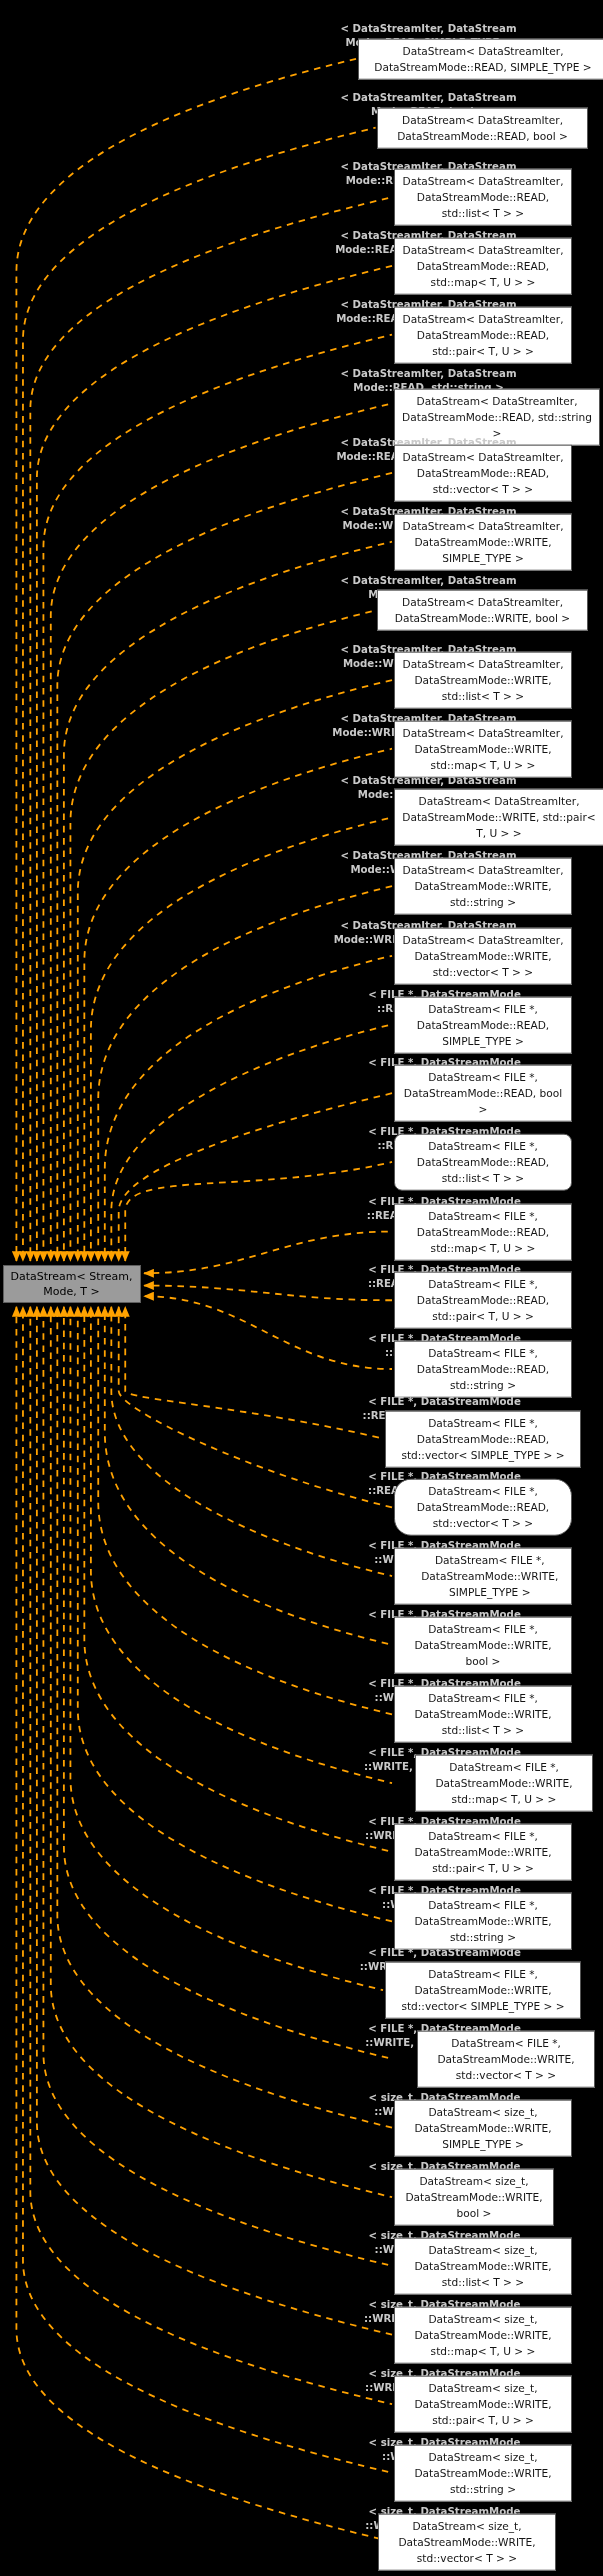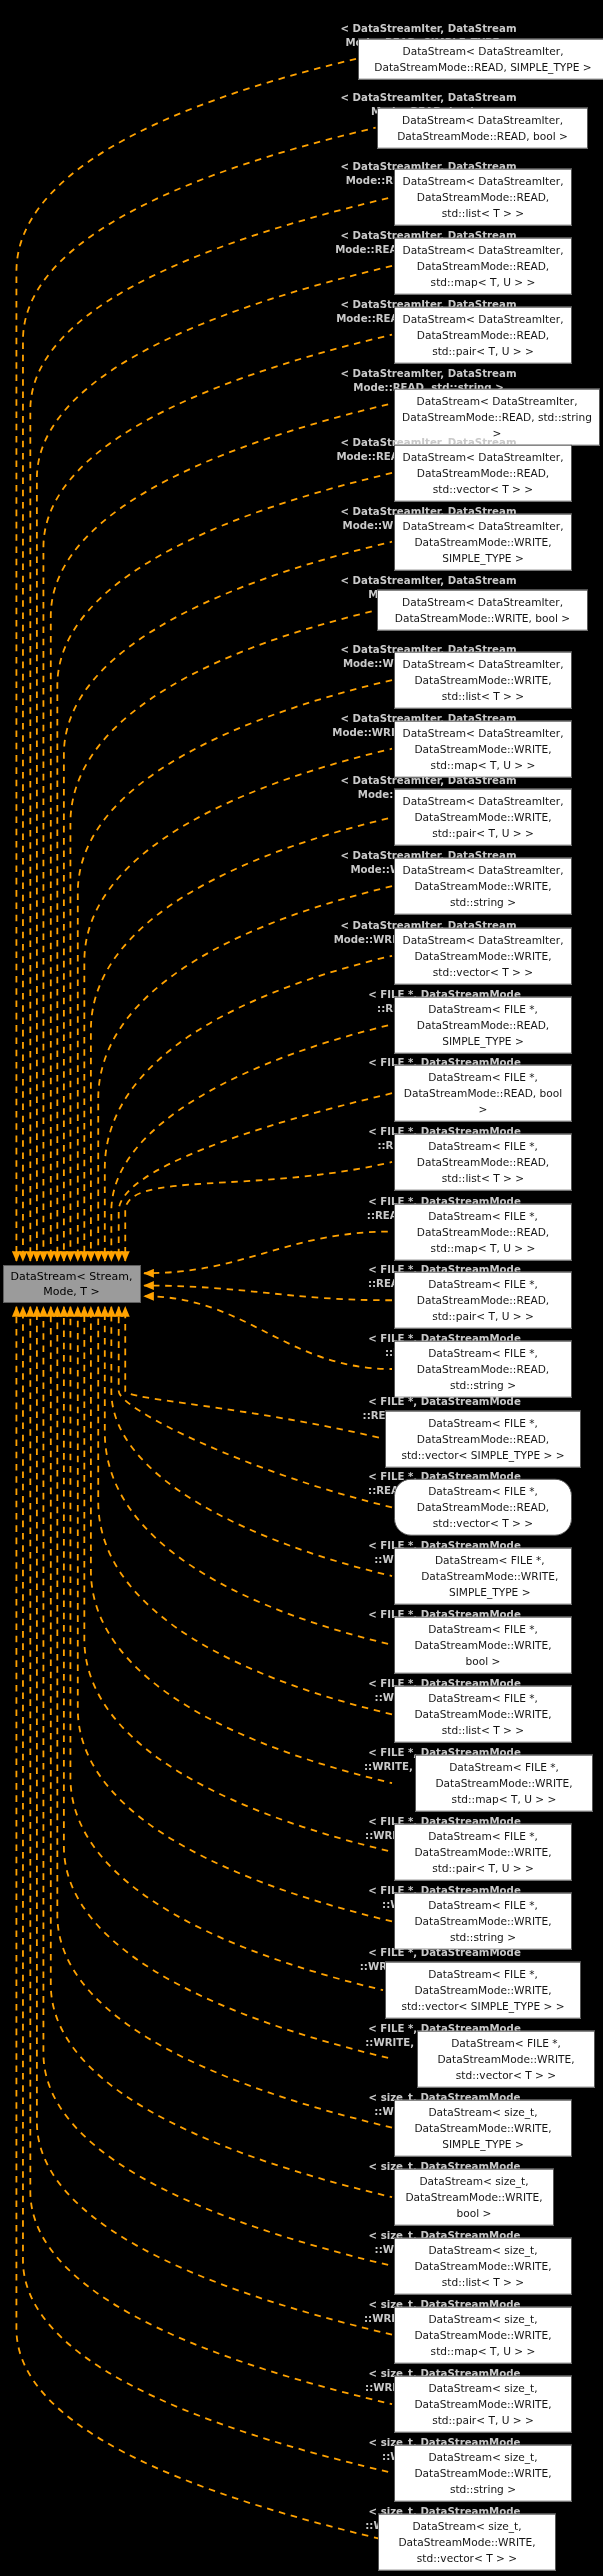--- a/index.html
+++ b/index.html
@@ -153,21 +153,21 @@
       <div class="edge-label" style="left: 331px; top: 726px;">
         <div>&lt; DataStreamIter, DataStream</div>
         <div>Mode::WRITE, std::map&lt; T, U &gt; &gt;</div>
       </div>
       <div class="class-box" style="left: 394px; top: 749px; width: 178px;">DataStream&lt; DataStreamIter, DataStreamMode::WRITE, std::map&lt; T, U &gt; &gt;</div>
       <div class="edge-label" style="left: 331px; top: 795px;">
         <div>&lt; DataStreamIter, DataStream</div>
         <div>Mode::WRITE, std::pair&lt;</div>
         <div>T, U &gt; &gt;</div>
       </div>
-      <div class="class-box" style="left: 394px; top: 817px; width: 178px;">DataStream&lt; DataStreamIter, DataStreamMode::WRITE, std::pair&lt; T, U &gt; &gt;</div>
+      <div class="class-box" style="left: 394px; top: 817px; width: 210px;">DataStream&lt; DataStreamIter, DataStreamMode::WRITE, std::pair&lt; T, U &gt; &gt;</div>
       <div class="edge-label" style="left: 331px; top: 863px;">
         <div>&lt; DataStreamIter, DataStream</div>
         <div>Mode::WRITE, std::string &gt;</div>
       </div>
       <div class="class-box" style="left: 394px; top: 886px; width: 178px;">DataStream&lt; DataStreamIter, DataStreamMode::WRITE, std::string &gt;</div>
       <div class="edge-label" style="left: 331px; top: 933px;">
         <div>&lt; DataStreamIter, DataStream</div>
         <div>Mode::WRITE, std::vector&lt; T &gt; &gt;</div>
       </div>
       <div class="class-box" style="left: 394px; top: 956px; width: 178px;">DataStream&lt; DataStreamIter, DataStreamMode::WRITE, std::vector&lt; T &gt; &gt;</div>
@@ -178,21 +178,21 @@
       <div class="class-box" style="left: 394px; top: 1025px; width: 178px;">DataStream&lt; FILE *, DataStreamMode::READ, SIMPLE_TYPE &gt;</div>
       <div class="edge-label" style="left: 347px; top: 1070px;">
         <div>&lt; FILE *, DataStreamMode</div>
         <div>::READ, bool &gt;</div>
       </div>
       <div class="class-box" style="left: 394px; top: 1093px; width: 178px;">DataStream&lt; FILE *, DataStreamMode::READ, bool &gt;</div>
       <div class="edge-label" style="left: 347px; top: 1139px;">
         <div>&lt; FILE *, DataStreamMode</div>
         <div>::READ, std::list&lt; T &gt; &gt;</div>
       </div>
-      <div class="class-box" style="left: 394px; top: 1162px; width: 178px;">DataStream&lt; FILE *, DataStreamMode::READ, std::list&lt; T &gt; &gt;</div>
+      <div class="class-box" style="left: 394px; top: 1162px; width: 178px; border-radius: 8px;">DataStream&lt; FILE *, DataStreamMode::READ, std::list&lt; T &gt; &gt;</div>
       <div class="edge-label" style="left: 347px; top: 1209px;">
         <div>&lt; FILE *, DataStreamMode</div>
         <div>::READ, std::map&lt; T, U &gt; &gt;</div>
       </div>
       <div class="class-box" style="left: 394px; top: 1232px; width: 178px;">DataStream&lt; FILE *, DataStreamMode::READ, std::map&lt; T, U &gt; &gt;</div>
       <div class="edge-label" style="left: 347px; top: 1277px;">
         <div>&lt; FILE *, DataStreamMode</div>
         <div>::READ, std::pair&lt; T, U &gt; &gt;</div>
       </div>
       <div class="class-box" style="left: 394px; top: 1300px; width: 178px;">DataStream&lt; FILE *, DataStreamMode::READ, std::pair&lt; T, U &gt; &gt;</div>

